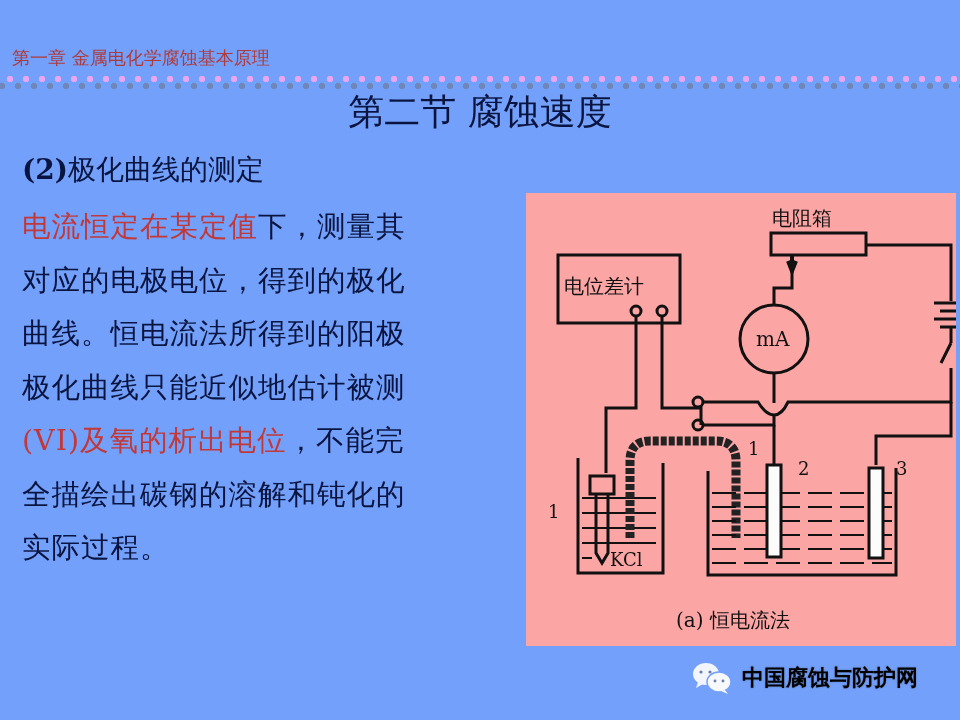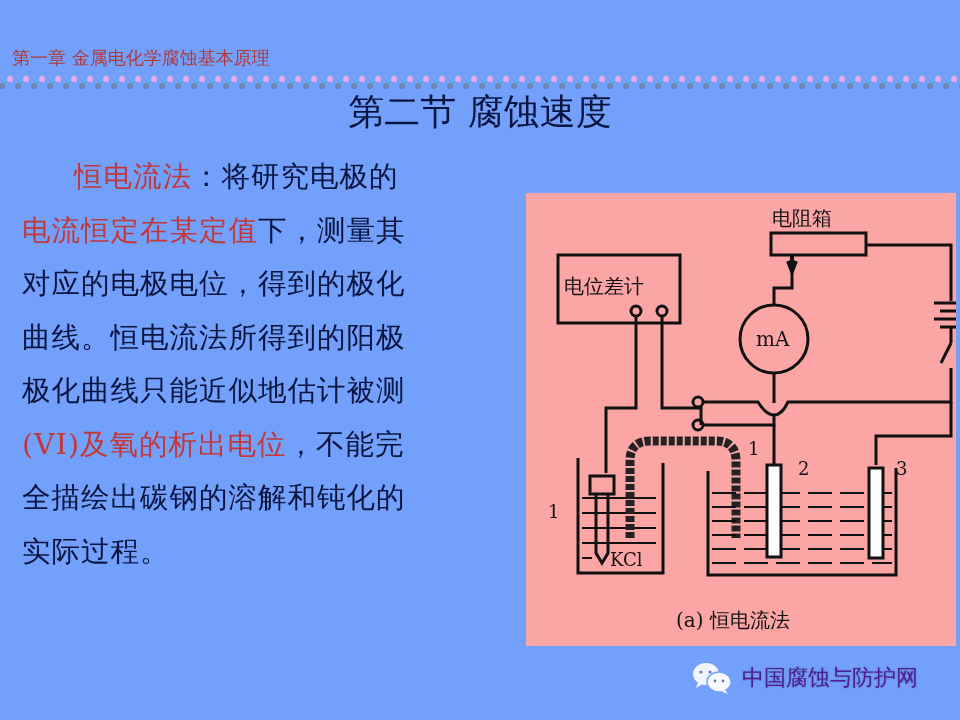--- a/index.html
+++ b/index.html
@@ -34,34 +34,34 @@
   .diagram {
     position:absolute; left:526px; top:193px; width:430px; height:453px;
     background:#fca5a5;
   }
   .diagram svg { position:absolute; left:0; top:0; }
   .diagram text { font-family:"DejaVu Serif",serif; fill:#111; }
   .watermark {
     position:absolute; left:690px; top:660px; height:36px;
     display:flex; align-items:center; gap:8px;
   }
-  .watermark .wt { font-family:"DejaVu Sans",sans-serif; font-size:22px; color:#4c1d95;
-    text-shadow:0 0 2px #5570a8; }
+  .watermark .wt { font-family:"DejaVu Sans",sans-serif; font-size:22px; color:#000000;
+    text-shadow:0 0 2px #5570a8;font-weight:bold; }
 </style>
 </head>
 <body>
 
 <div class="chapter">第一章  金属电化学腐蚀基本原理</div>
 <div class="dots pink"></div>
 <div class="dots grey"></div>
 <div class="section-title"><span style="left:0">第二节  腐蚀速度</span></div>
 
 <div class="body-text">
+  <div class="subhead"><span class="num">(2)</span><span>极化曲线的测定</span></div>
   <div class="para" id="para">
-      <div class="indent"><span class="red">恒电流法</span><span>：将研究电极的</span></div>
       <div><span class="red">电流恒定在某定值</span><span>下，测量其</span></div>
       <div><span>对应的电极电位，得到的极化</span></div>
       <div><span>曲线。恒电流法所得到的阳极</span></div>
       <div><span>极化曲线只能近似地估计被测</span></div>
       <div><span class="red">(VI)及氧的析出电位</span><span>，不能完</span></div>
       <div><span>全描绘出碳钢的溶解和钝化的</span></div>
       <div><span>实际过程。</span></div>
     </div>
 </div>
 

